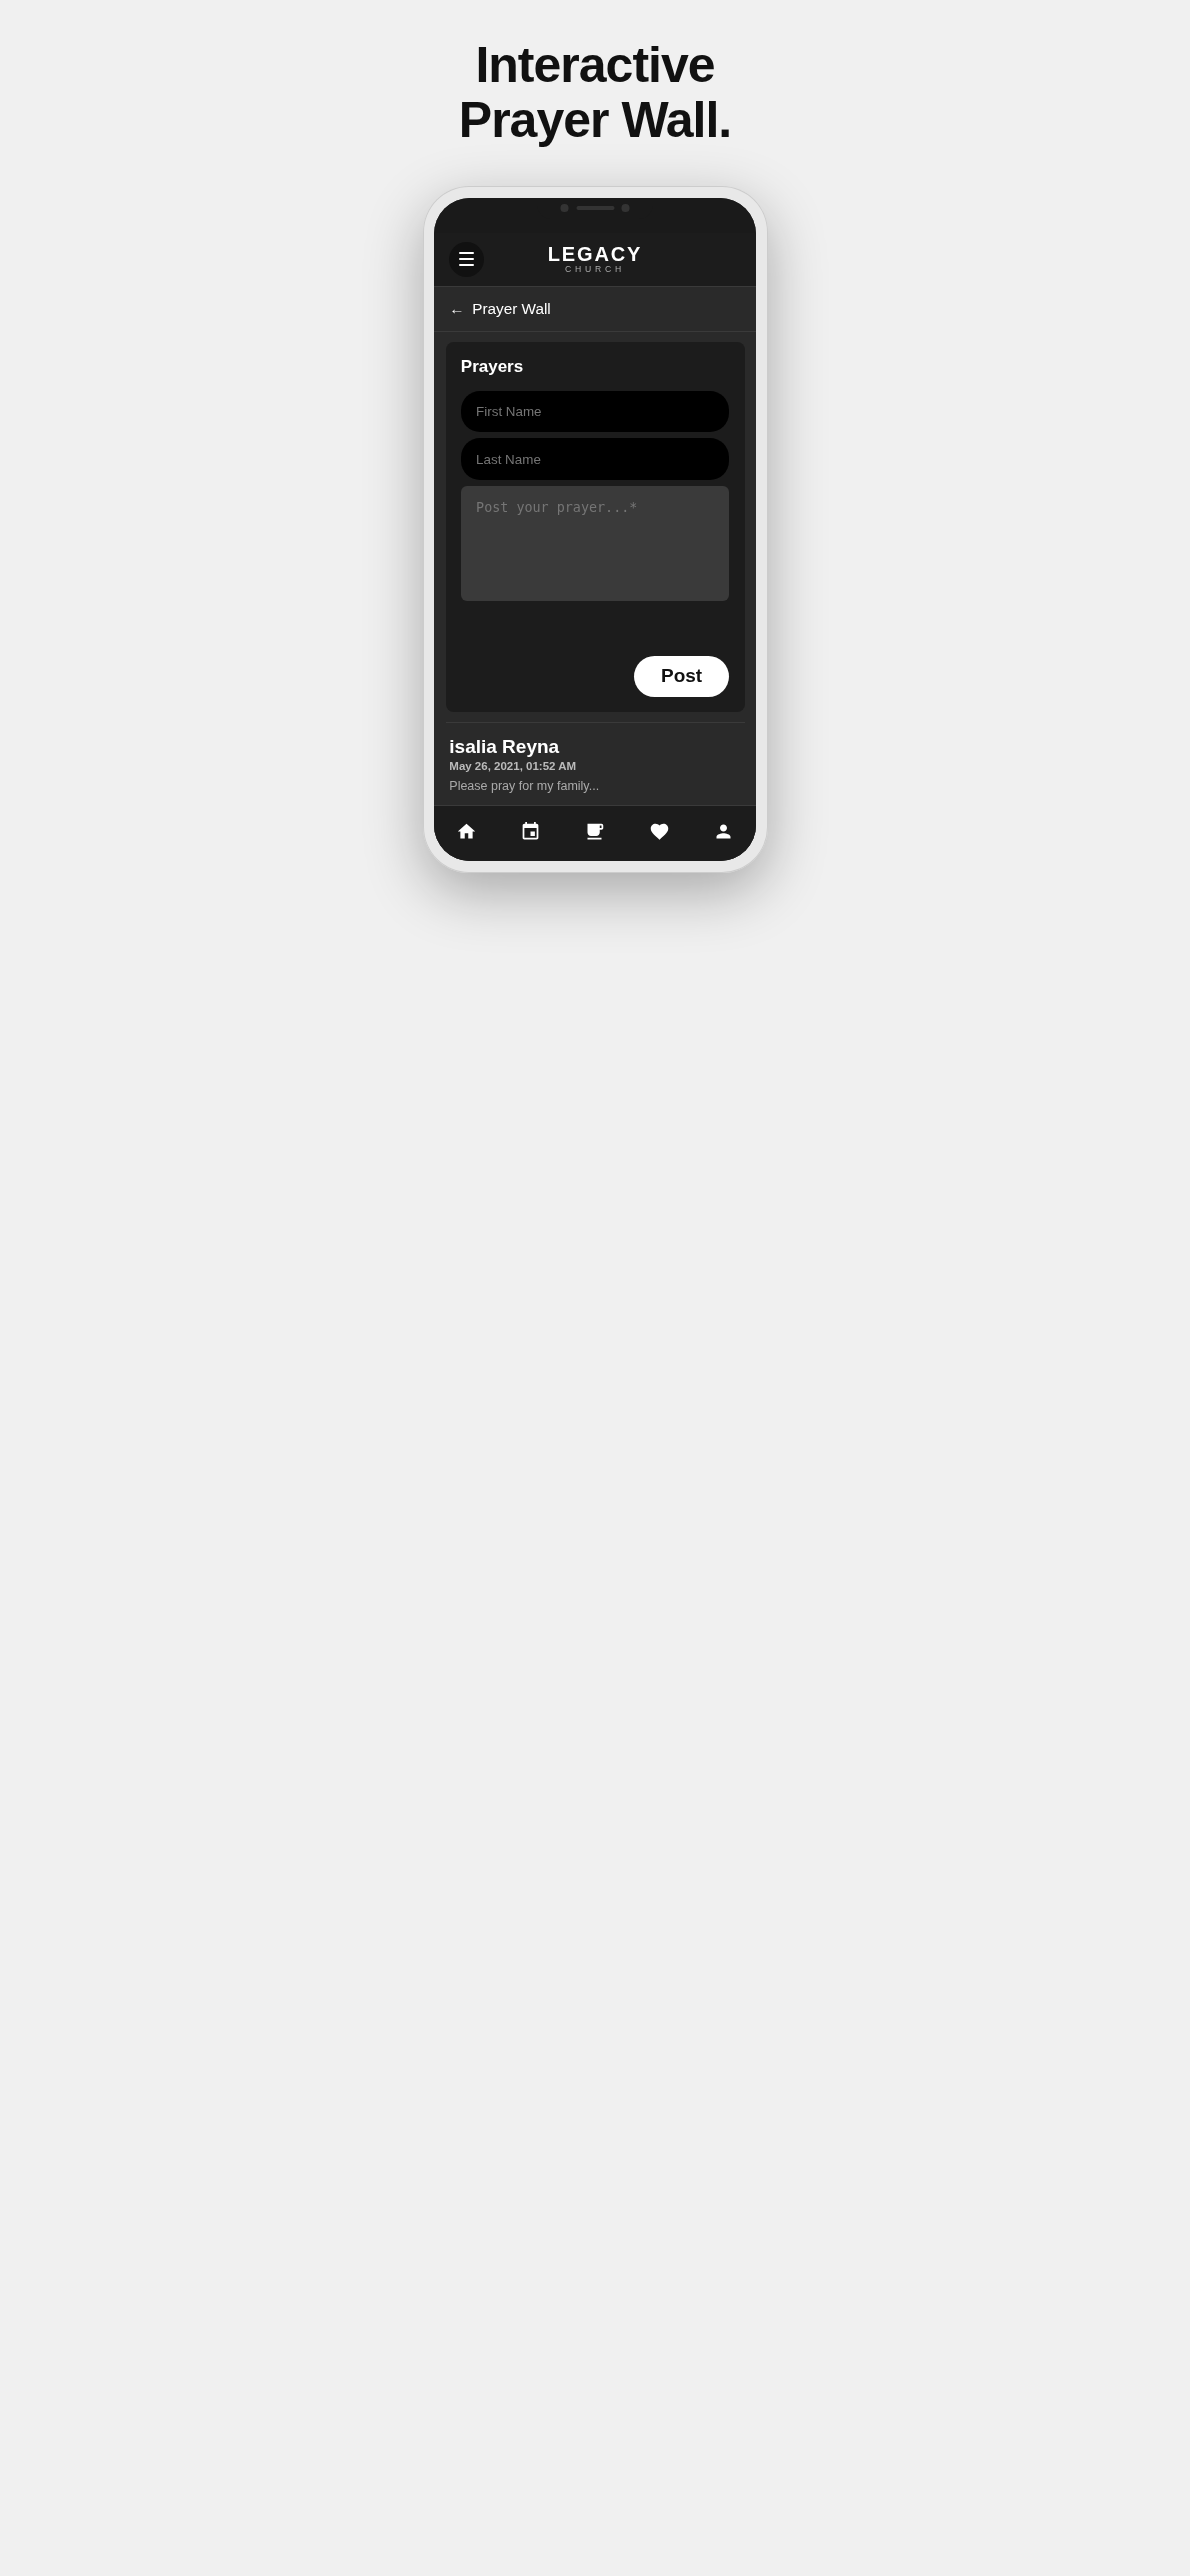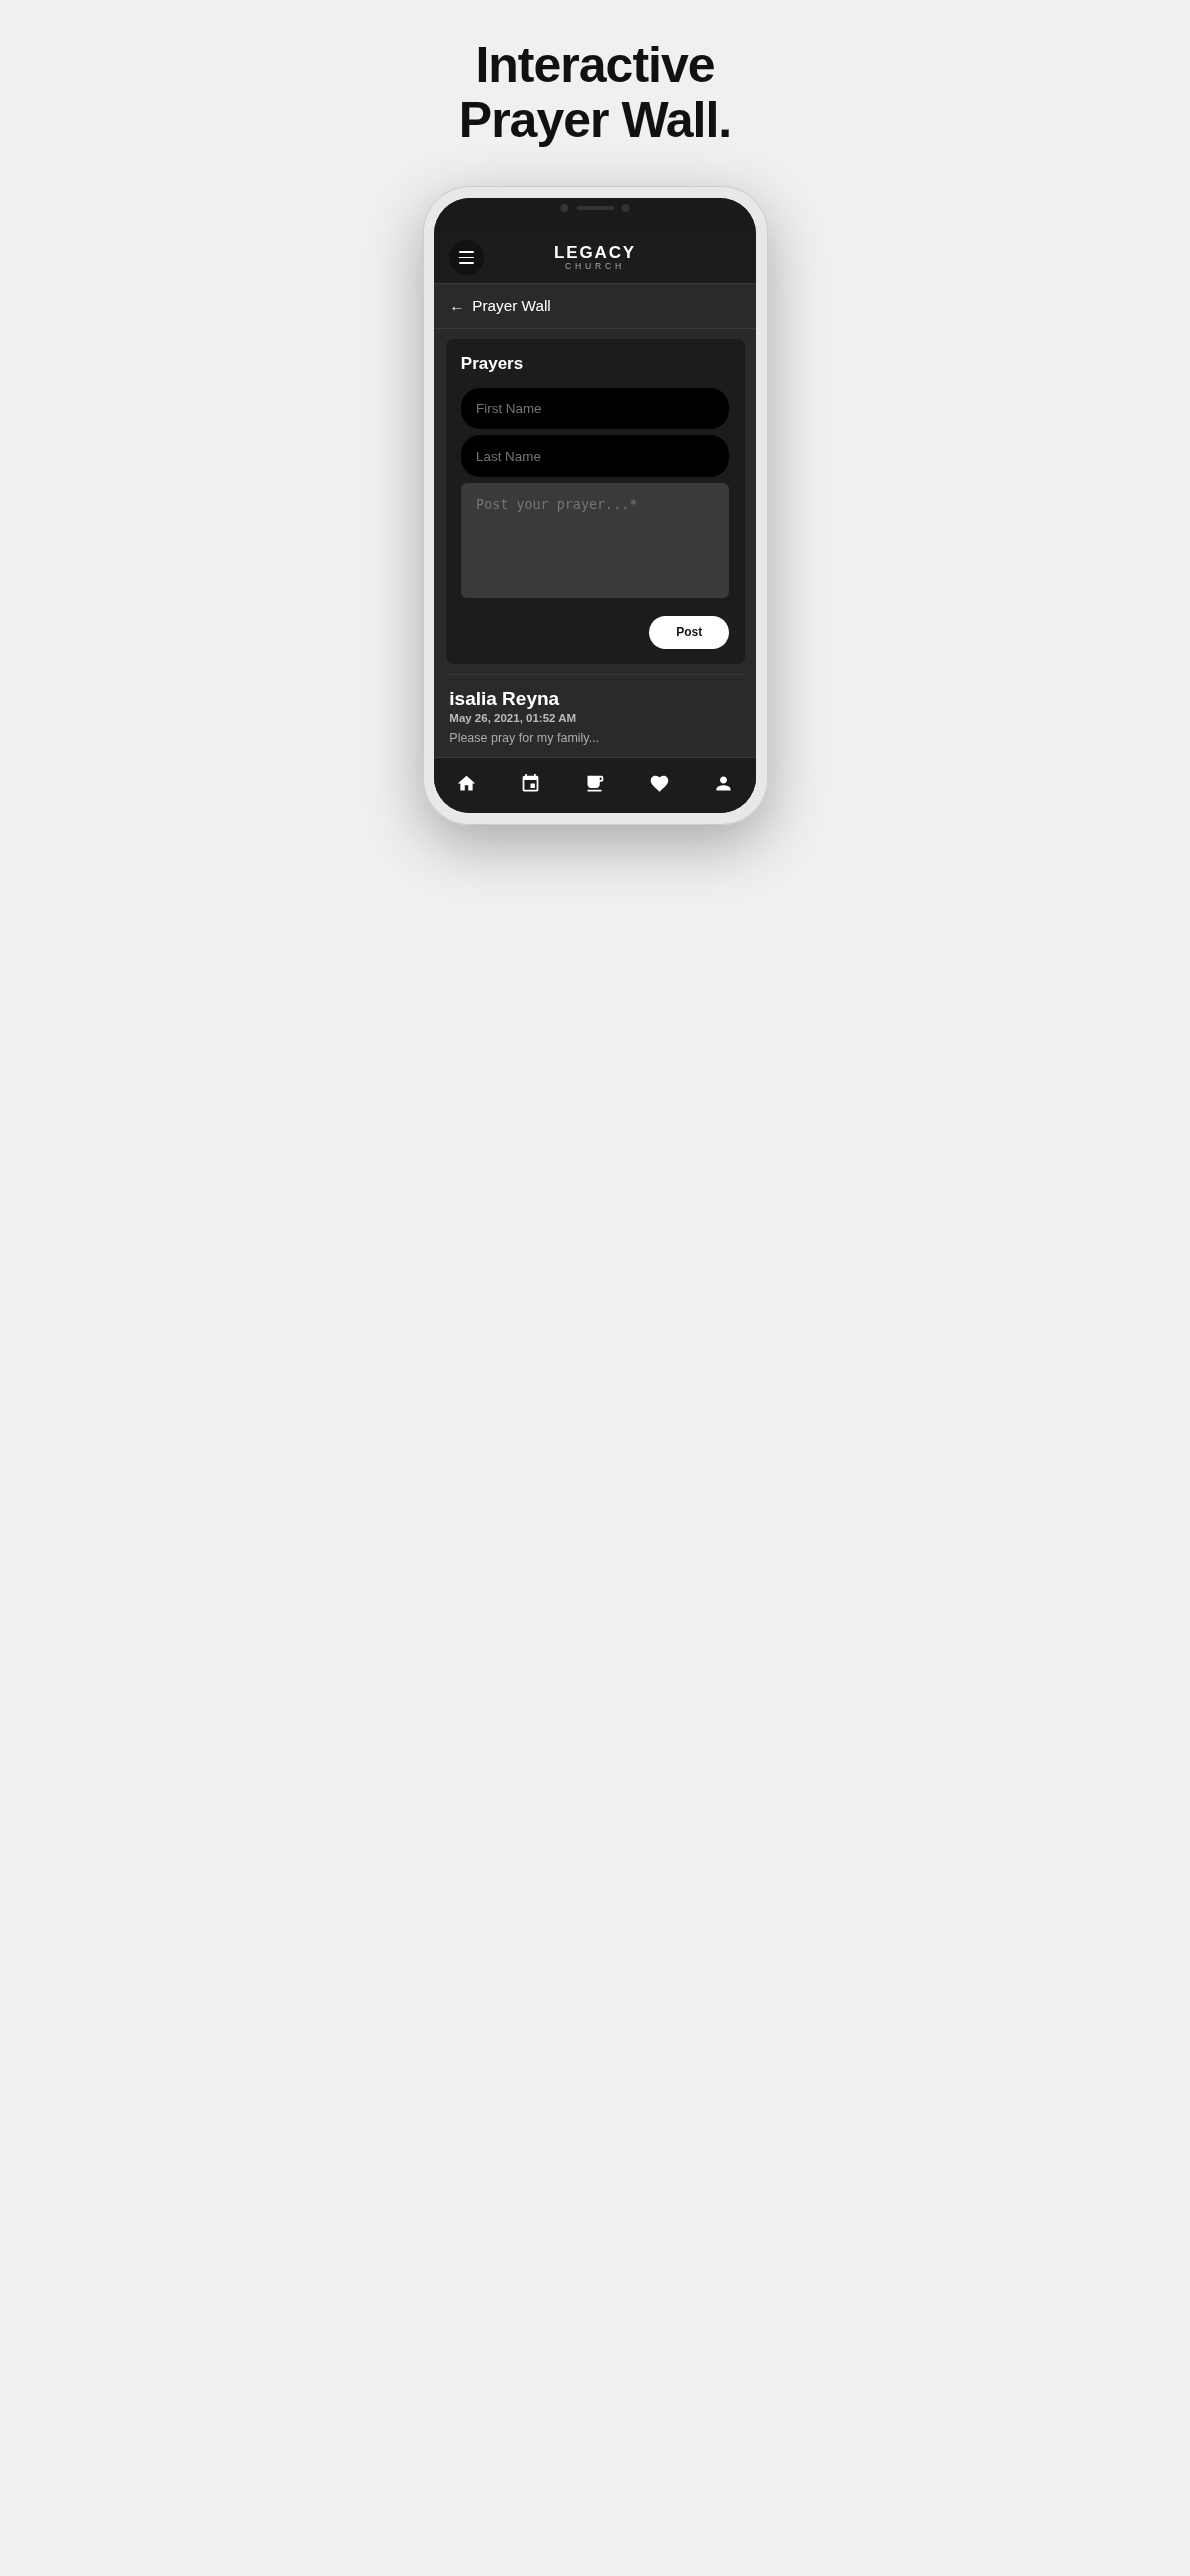--- a/index.html
+++ b/index.html
@@ -137,21 +137,21 @@
       height: 1.9px;
       background: white;
       border-radius: 1px;
     }
 
     .app-logo {
       text-align: center;
     }
 
     .app-logo-name {
-      font-size: 17px;
+      font-size: 20px;
       font-weight: 900;
       color: white;
       letter-spacing: 1.9px;
       line-height: 1;
     }
 
     .app-logo-sub {
       font-size: 8.6px;
       color: #aaa;
       letter-spacing: 3.8px;
@@ -223,23 +223,24 @@
       display: flex;
       justify-content: flex-end;
     }
 
     .post-button {
       background: white;
       color: #111;
       border: none;
       border-radius: 23px;
       padding: 9.6px 27px;
-      font-size: 12px;
+      font-size: 19px;
       font-weight: 600;
       cursor: pointer;
+      margin-top: 37px;
     }
 
     
     .section-divider {
       height: 1px;
       background: #3a3a3a;
       margin: 0 11.5px;
     }
 
     

